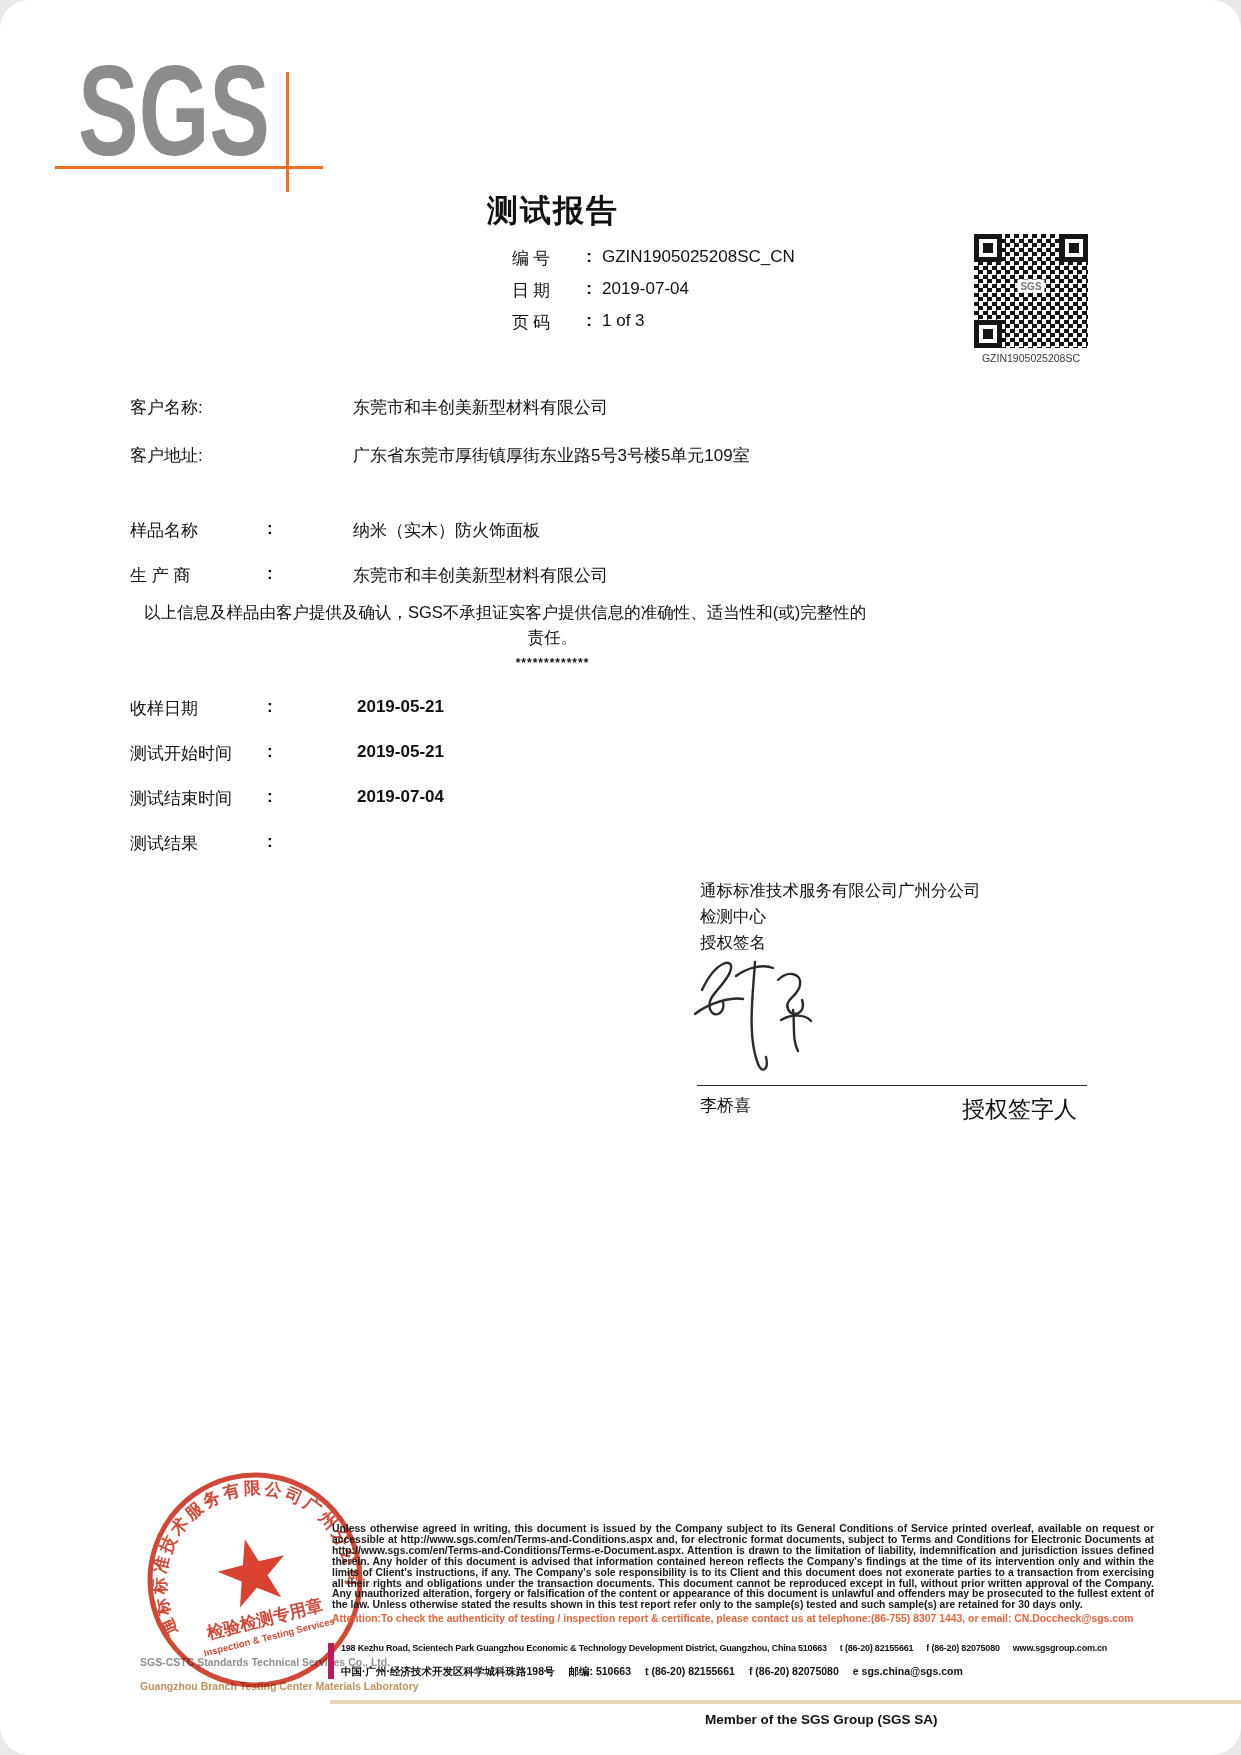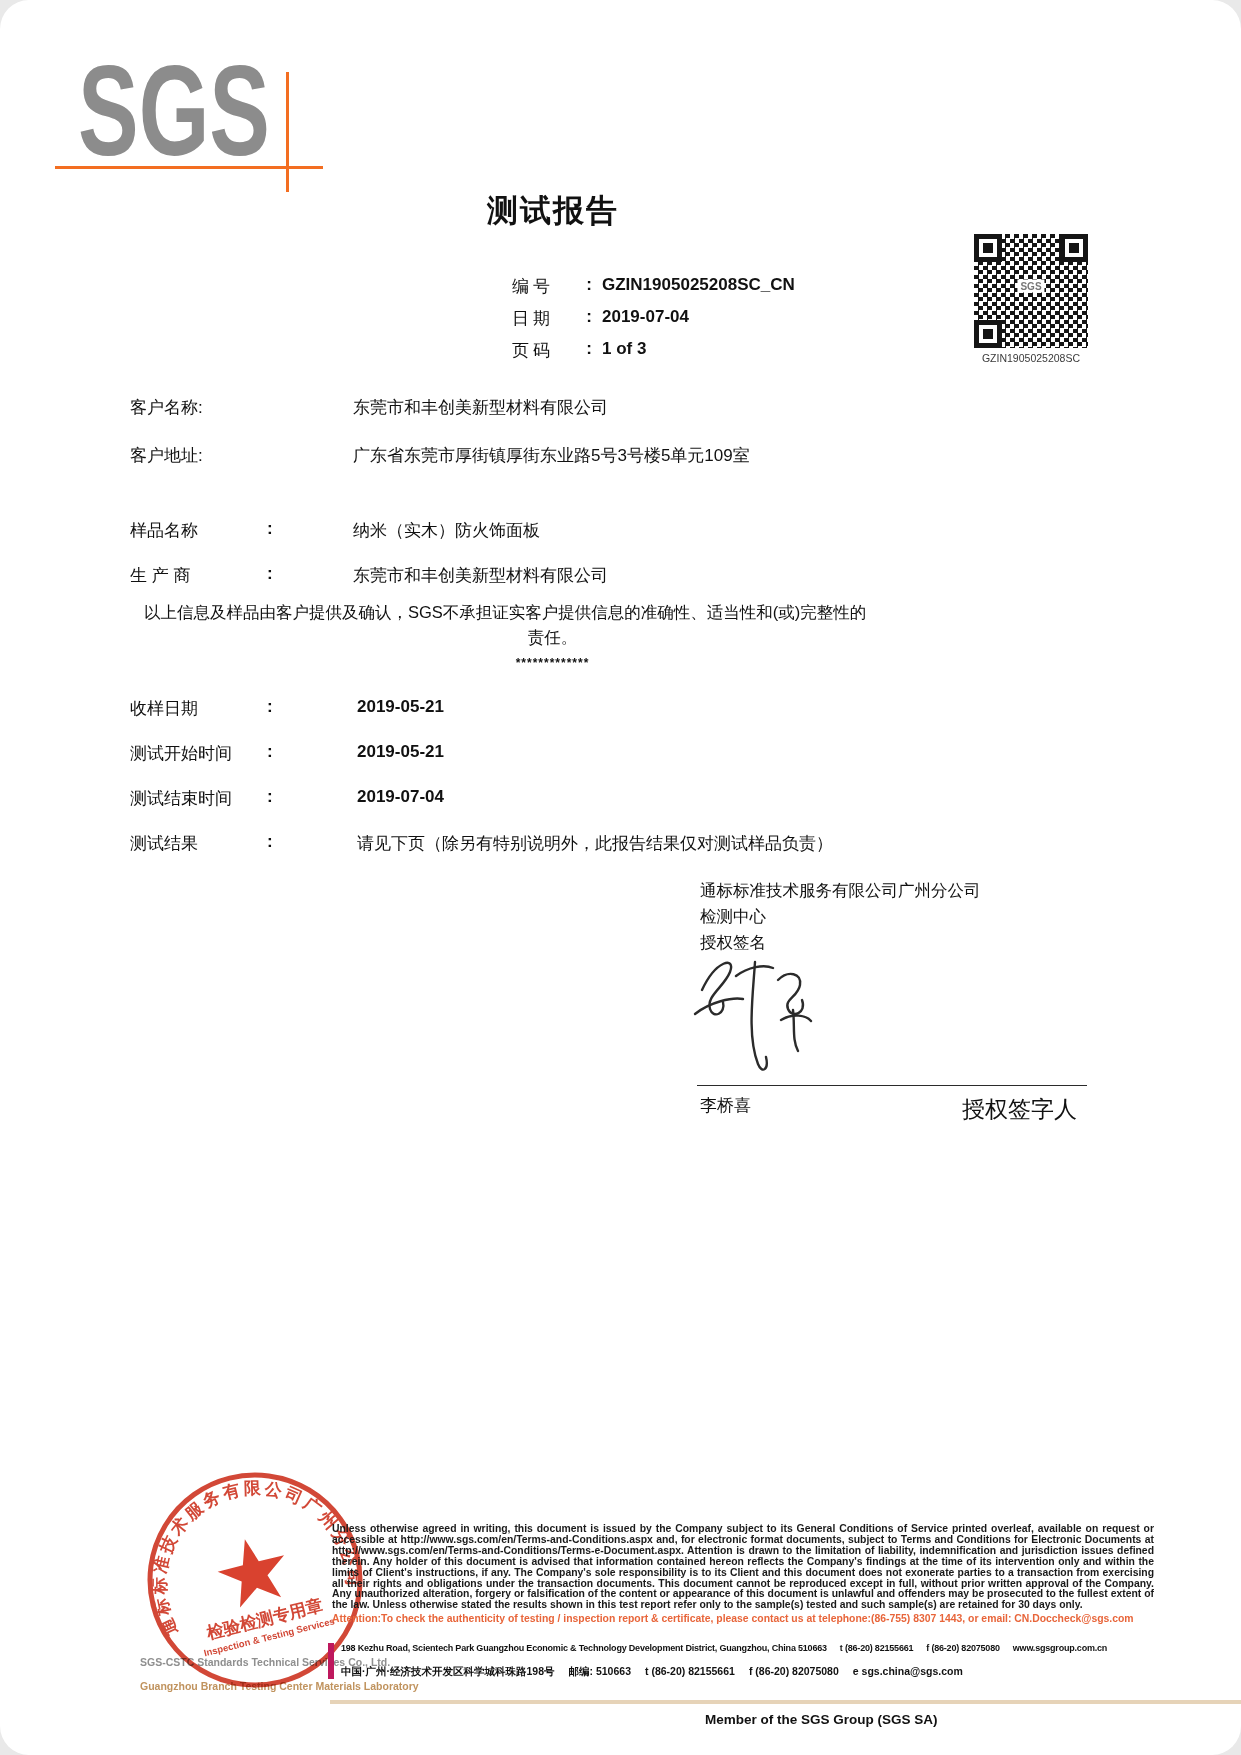--- a/index.html
+++ b/index.html
@@ -7,24 +7,24 @@
         font-family:"Liberation Sans",sans-serif;color:#111;overflow:hidden;border-radius:29px;}
   .abs{position:absolute;}
 
   
   .logo-svg{position:absolute;left:70px;top:52px;width:210px;height:120px;}
   .logo-hline{position:absolute;left:55px;top:166px;width:268px;height:3px;background:#f36e21;}
   .logo-vline{position:absolute;left:286px;top:72px;width:3px;height:120px;background:#f36e21;}
 
   
   .title{left:487px;top:190px;font-size:31px;font-weight:bold;letter-spacing:2px;}
-  .hrow{position:absolute;left:512px;height:22px;font-size:17px;display:flex;margin-top:28px;}
+  .hrow{position:absolute;left:512px;height:22px;font-size:17px;display:flex;}
   .hrow .lab{width:64px;letter-spacing:4px;}
   .hrow .col{width:26px;text-align:center;font-weight:bold;}
-  .hrow .val{font-weight:bold;}
+  .hrow .val{font-weight:normal;}
 
   
   .qr{left:974px;top:234px;width:114px;height:114px;
       background:repeating-conic-gradient(#151515 0% 25%, #fff 0% 50%);
       background-size:9px 9px;outline:4px solid #fff;}
   .qr-finder{position:absolute;width:18px;height:18px;border:5px solid #151515;background:#fff;}
   .qr-finder .core{position:absolute;inset:4px;background:#151515;}
   .qr-center{position:absolute;left:50%;top:46%;transform:translate(-50%,-50%);
       background:#fff;padding:0 3px;font-size:10px;font-weight:bold;color:#777;line-height:13px;}
   .qr-caption{left:972px;top:352px;width:118px;text-align:center;font-size:10.5px;color:#3a3a3a;}
@@ -139,21 +139,20 @@
   <div class="flab" style="top:742px">测试开始时间</div>
   <div class="fcol" style="top:742px">:</div>
   <div class="fval d b" style="top:742px">2019-05-21</div>
 
   <div class="flab" style="top:787px">测试结束时间</div>
   <div class="fcol" style="top:787px">:</div>
   <div class="fval d b" style="top:787px">2019-07-04</div>
 
   <div class="flab" style="top:832px">测试结果</div>
   <div class="fcol" style="top:832px">:</div>
-  <div class="fval d" style="top:832px">请见下页（除另有特别说明外，此报告结果仅对测试样品负责）</div>
 
   <div class="abs sig">
     <div>通标标准技术服务有限公司广州分公司</div>
     <div>检测中心</div>
     <div>授权签名</div>
   </div>
 
   <svg class="sig-svg" viewBox="0 0 140 135">
     <g fill="none" stroke="#2b2b2b" stroke-width="2.4" stroke-linecap="round">
       <path d="M14 38 C28 8 48 4 42 20 C36 35 18 44 22 57 C25 67 38 62 35 50"></path>

